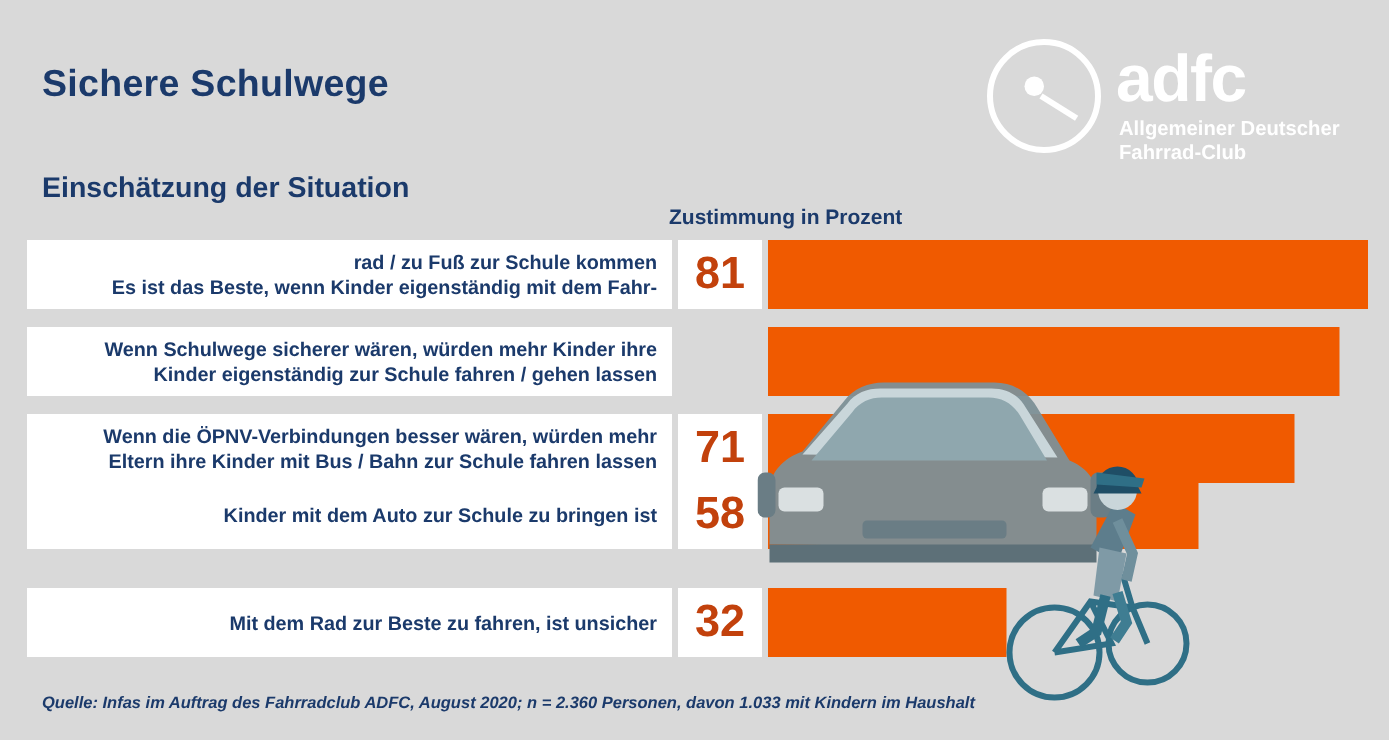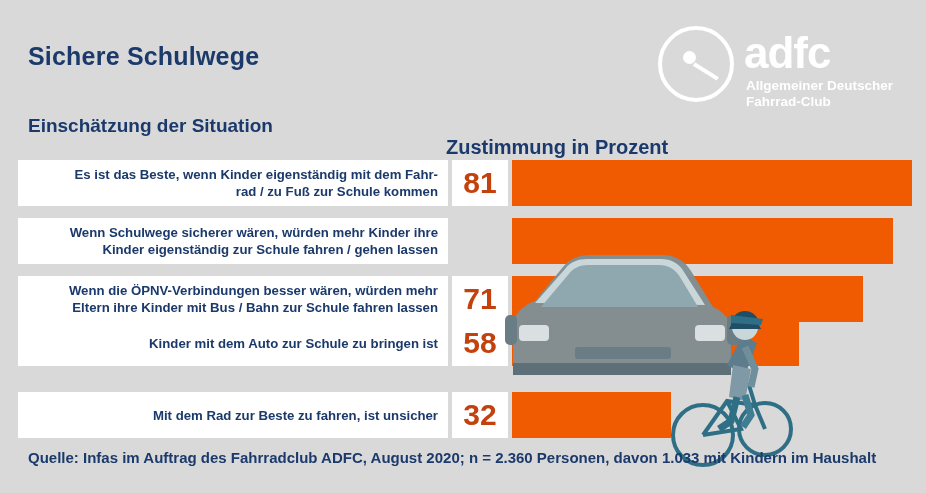--- a/index.html
+++ b/index.html
@@ -96,21 +96,21 @@
     font-weight: bold;
     color: #ffffff;
     line-height: 16px;
   }
 
   
   .axis-label {
     position: absolute;
     left: 446px;
     top: 136px;
-    font-size: 20px;
+    font-size: 14px;
     font-weight: bold;
     color: #1b3a6b;
   }
 
   .chart {
     position: absolute;
     left: 18px;
     top: 160px;
     width: 890px;
     height: 292px;
@@ -173,24 +173,25 @@
     top: 215px;
     width: 290px;
     height: 265px;
     pointer-events: none;
   }
 
   
   .source {
     position: absolute;
     left: 28px;
-    top: 449px;
-    font-size: 15px;
-    font-weight: bold;
-    color: #1b3a6b;
+    top: 463px;
+    font-size: 11px;
+    font-weight: bold;
+    color: #1b3a6b;
+    font-style: italic;
   }
 </style>
 </head>
 <body>
 
 <div class="page">
 
   <div class="title">Sichere Schulwege</div>
   <div class="subtitle">Einschätzung der Situation</div>
 
@@ -205,22 +206,22 @@
     </div>
   </div>
 
   <div class="axis-label">Zustimmung in Prozent</div>
 
   <div class="chart">
 
     <div class="row" style="top:0px;">
       <div class="label-box">
         <div class="label-text">
+          <div>rad / zu Fuß zur Schule kommen</div>
           <div>Es ist das Beste, wenn Kinder eigenständig mit dem Fahr-</div>
-          <div>rad / zu Fuß zur Schule kommen</div>
         </div>
       </div>
       <div class="value-box">
         <span class="value-text">81</span>
       </div>
       <div class="bar" style="width:400px;"></div>
     </div>
 
     <div class="row" style="top:58px;">
       <div class="label-box">

